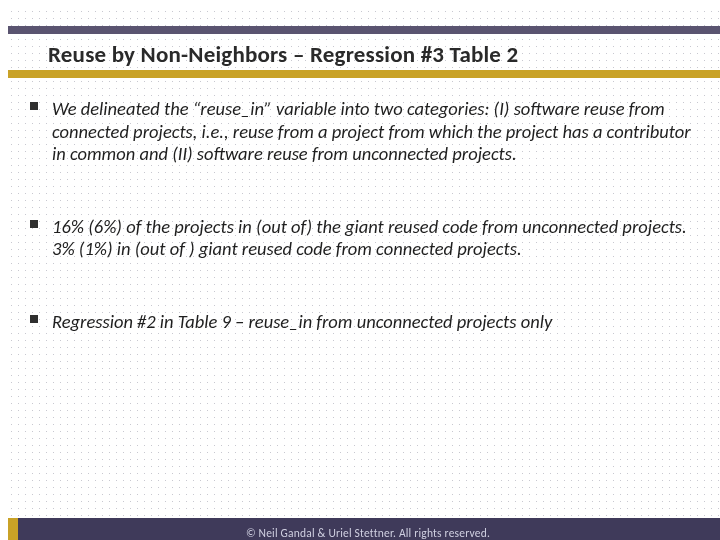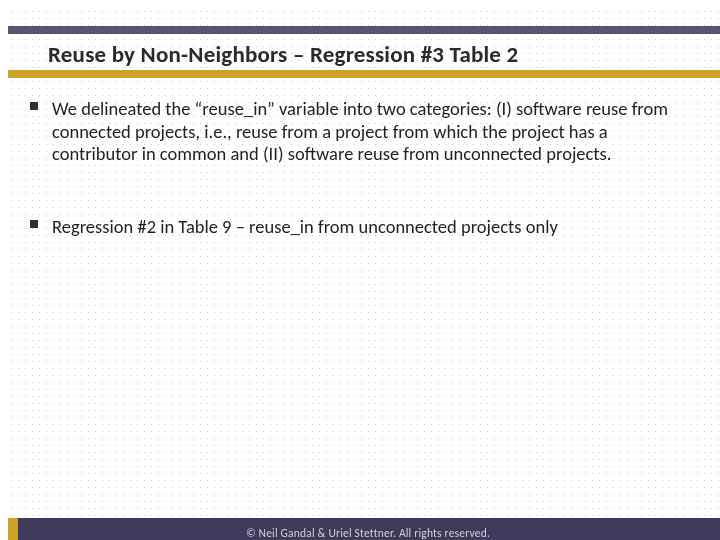--- a/index.html
+++ b/index.html
@@ -38,20 +38,21 @@
     width: 100%;
     height: 3px;
     background: #c9a227;
   }
   .content {
     position: absolute;
     top: 78px;
     left: 14px;
     right: 20px;
     bottom: 50px;
+    font-style: italic;
   }
   .bullet {
     display: flex;
     align-items: flex-start;
     margin-bottom: 34px;
   }
   .marker {
     flex: 0 0 auto;
     width: 7px;
     height: 7px;
@@ -101,20 +102,24 @@
 
   <div class="rule"></div>
 
   <div class="content">
 
     <div class="bullet">
       <div class="marker"></div>
       <div class="text">We delineated the “reuse_in” variable into two categories: (I) software reuse from connected projects, i.e., reuse from a project from which the project has a contributor in common and (II) software reuse from unconnected projects.</div>
     </div>
 
+    <div class="bullet">
+      <div class="marker"></div>
+      <div class="text">16% (6%) of the projects in (out of) the giant reused code from unconnected projects.  3% (1%) in (out of ) giant reused code from connected projects.</div>
+    </div>
 
     <div class="bullet">
       <div class="marker"></div>
       <div class="text">Regression #2 in Table 9 – reuse_in from unconnected projects only</div>
     </div>
 
 
   </div>
 
   <div class="footer">

